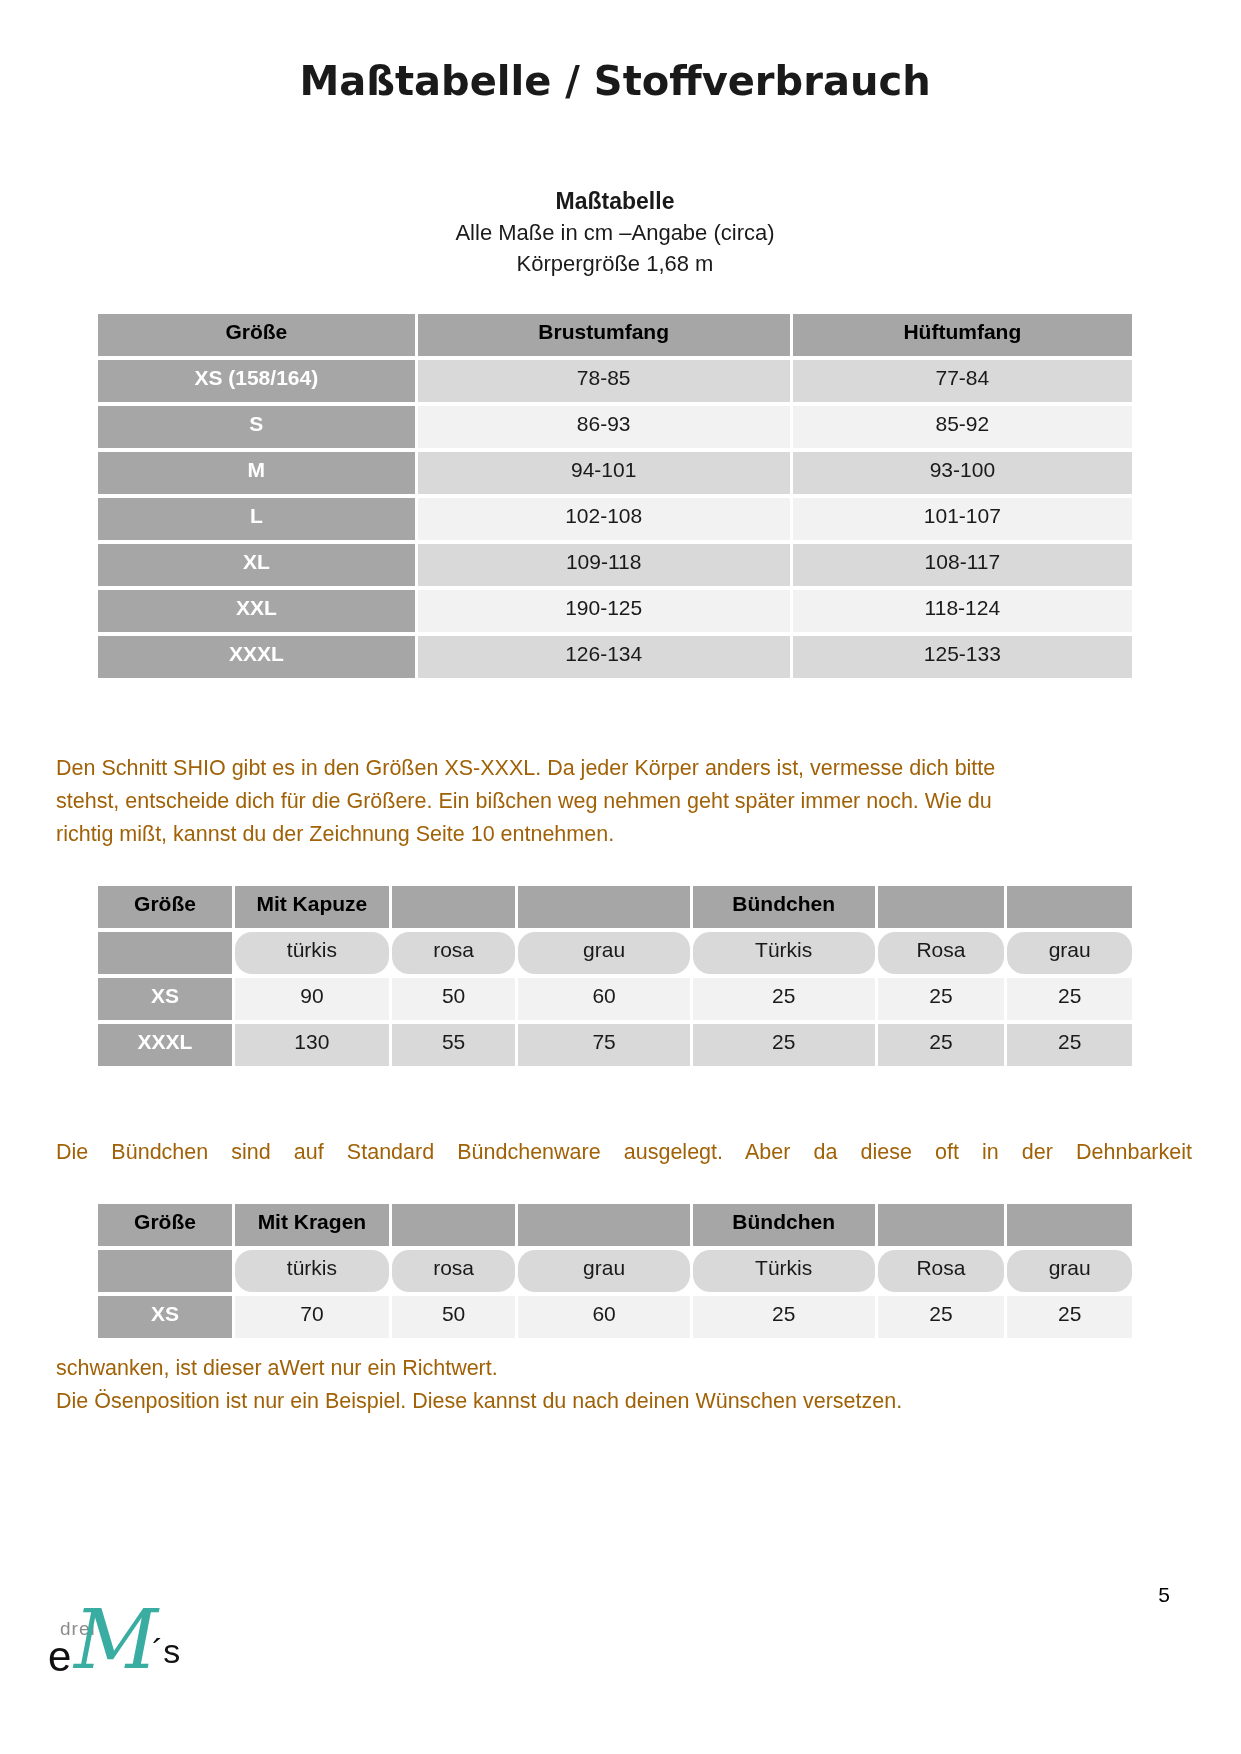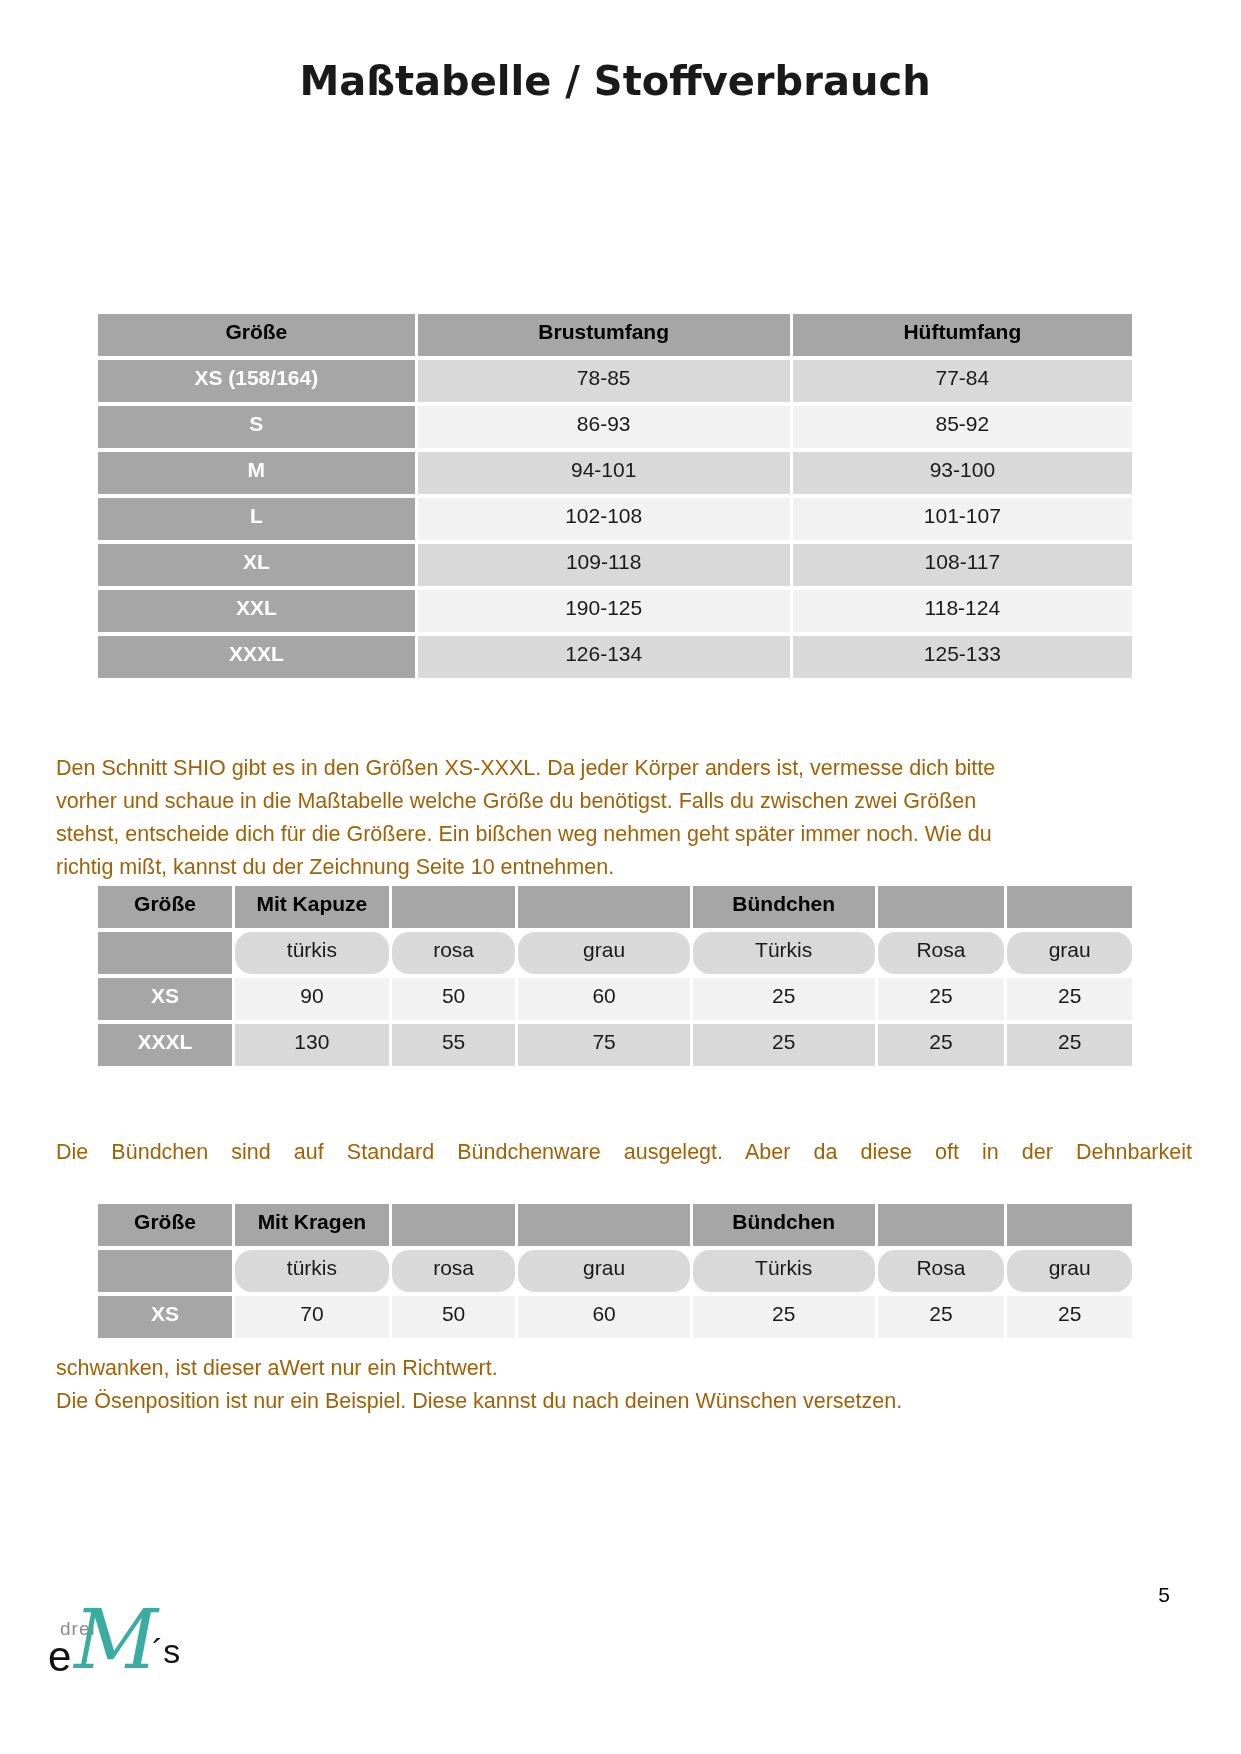--- a/index.html
+++ b/index.html
@@ -91,20 +91,25 @@
   }
   .logo-s{left:106px;top:26px;font-size:34px;color:#111;}
 </style>
 </head>
 <body>
 
 <div class="page">
 
   <div class="doc-title">Maßtabelle / Stoffverbrauch</div>
 
+  <div class="sub-block">
+    <div class="sub-heading">Maßtabelle</div>
+    <div class="sub-note">Alle Maße in cm –Angabe (circa)</div>
+    <div class="sub-note">Körpergröße 1,68 m</div>
+  </div>
 
   <table class="mtab t1">
     <colgroup>
         <col style="width:30.8%">
         <col style="width:36.2%">
         <col style="width:33%">
       </colgroup>
     <tbody>
       <tr>
         <td class="hd">Größe</td>
@@ -144,21 +149,20 @@
       <tr class="row-dark">
         <td class="rowhead">XXXL</td>
         <td class="val">126-134</td>
         <td class="val">125-133</td>
       </tr>
     </tbody>
   </table>
 
   <div class="para p1">
     <div class="line">Den Schnitt SHIO gibt es in den Größen XS-XXXL. Da jeder Körper anders ist, vermesse dich bitte</div>
-    <div class="line">vorher und schaue in die Maßtabelle welche Größe du benötigst. Falls du zwischen zwei Größen</div>
     <div class="line">stehst, entscheide dich für die Größere. Ein bißchen weg nehmen geht später immer noch. Wie du</div>
     <div class="line">richtig mißt, kannst du der Zeichnung Seite 10 entnehmen.</div>
   </div>
 
   <table class="mtab t2">
     <colgroup>
       <col style="width:12.9%">
         <col style="width:14.8%">
         <col style="width:11.9%">
       <col style="width:16.5%">

